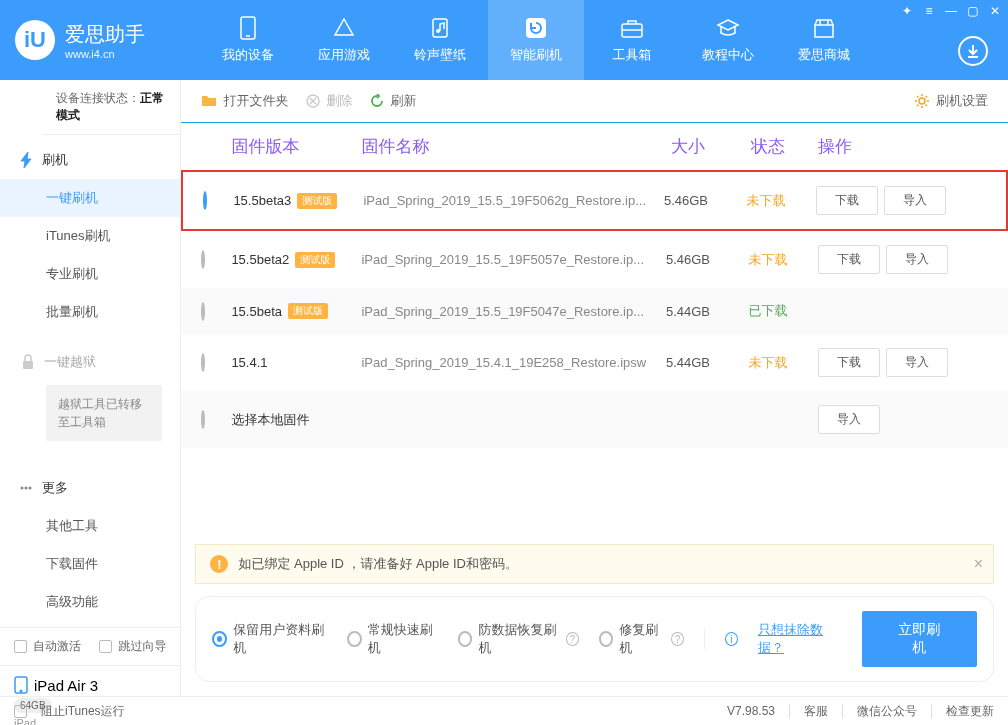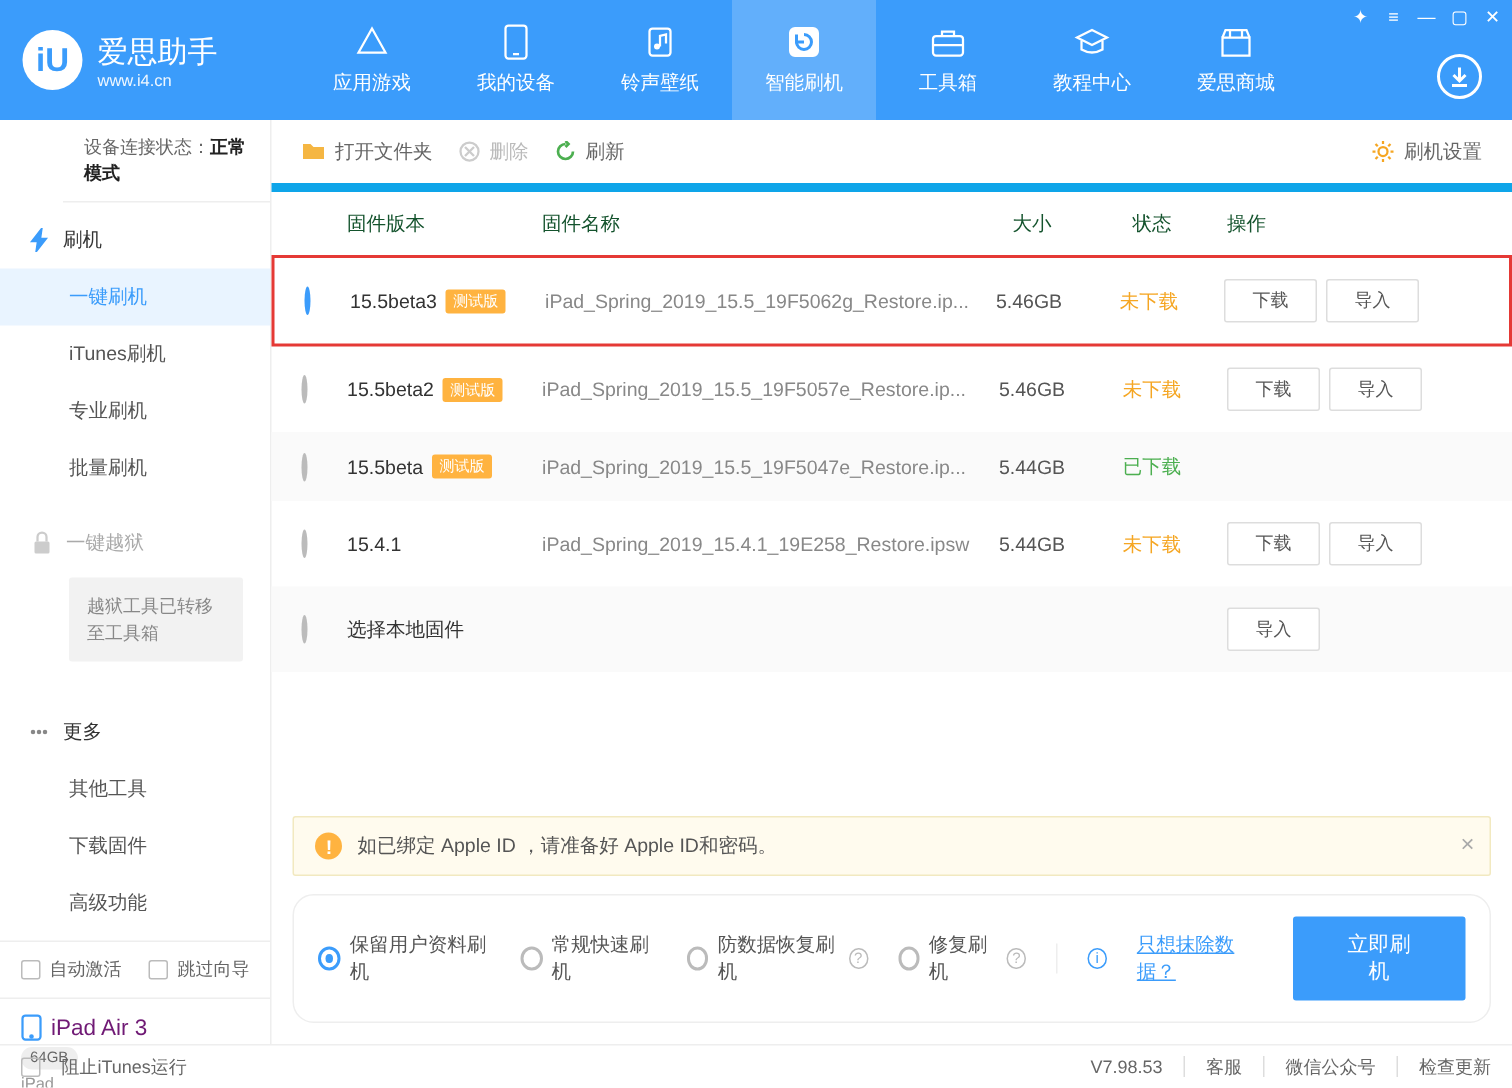--- a/index.html
+++ b/index.html
@@ -31,34 +31,34 @@
 .side-hdr.gray { color: #aaa; padding-left: 20px; }
 .side-item { padding: 10px 18px 10px 46px; color: #555; cursor: pointer; }
 .side-item.active { background: #e9f4ff; color: #3b9cfb; }
 .side-note { margin: 4px 18px 4px 46px; background: #f2f2f2; border-radius: 2px; padding: 10px 12px; color: #888; font-size: 12px; line-height: 1.5; }
 .side-sep { height: 1px; background: #eee; margin: 6px 18px; }
 
 .side-bottom { margin-top: auto; border-top: 1px solid #eee; }
 .cb-row { display: flex; align-items: center; gap: 6px; padding: 10px 14px; font-size: 12px; color: #666; }
 .cb { width: 13px; height: 13px; border: 1px solid #bbb; border-radius: 2px; cursor: pointer; }
 .device-block { border-top: 1px solid #eee; padding: 10px 14px; }
-.device-block .dn { color: #701a75; font-size: 15px; display: flex; align-items: center; gap: 6px; }
+.device-block .dn { color: #000000; font-size: 15px; display: flex; align-items: center; gap: 6px; }
 .device-block .cap { display: inline-block; background: #eee; color: #666; font-size: 10px; padding: 2px 6px; border-radius: 8px; margin-top: 4px; }
 .device-block .sub { font-size: 11px; color: #999; margin-top: 4px; }
 
 .main { flex: 1; display: flex; flex-direction: column; }
-.toolbar { display: flex; align-items: center; gap: 18px; padding: 12px 20px; border-bottom: 6px solid #0ea5e9; }
+.toolbar { display: flex; align-items: center; gap: 18px; padding: 12px 20px; border-bottom: 1px solid #0ea5e9; }
 .tool { display: flex; align-items: center; gap: 6px; cursor: pointer; color: #666; }
 .tool.folder .ico { color: #f5b642; }
 .tool.disabled { color: #bbb; }
 .tool.refresh .ico { color: #4caf50; }
 .tool.settings .ico { color: #f5a623; }
 .toolbar .spacer { flex: 1; }
 
-.table-hdr { display: flex; padding: 12px 20px; color: #14532d; font-size: 13px; }
+.table-hdr { display: flex; padding: 12px 20px; color: #8b5cf6; font-size: 17px; }
 .col-radio { width: 30px; }
 .col-ver { width: 130px; }
 .col-name { flex: 1; }
 .col-size { width: 80px; text-align: center; }
 .col-status { width: 80px; text-align: center; }
 .col-actions { width: 180px; padding-left: 10px; }
 
 .rows { }
 .row { display: flex; align-items: center; padding: 14px 20px; }
 .row.highlight { border: 2px solid #e53935; }
@@ -99,34 +99,34 @@
   <div class="logo">
     <div class="logo-badge">iU</div>
     <div class="logo-text">
       <div class="cn">爱思助手</div>
       <div class="url">www.i4.cn</div>
     </div>
   </div>
   <div class="topnav">
     <div class="topnav-item">
       <span class="ico">
-          <svg width="22" height="22" viewBox="0 0 22 22" fill="none" stroke="#fff" stroke-width="1.5">
-            <path d="M11 2 L20 18 L2 18 Z"></path>
-          </svg>
-        </span>
-      <span class="lbl">应用游戏</span>
-    </div>
-    <div class="topnav-item">
-      <span class="ico">
           <svg width="18" height="24" viewBox="0 0 18 24" fill="none" stroke="#fff" stroke-width="1.5">
             <rect x="2" y="1" width="14" height="22" rx="2"></rect>
             <line x1="7" y1="20" x2="11" y2="20"></line>
           </svg>
         </span>
       <span class="lbl">我的设备</span>
+    </div>
+    <div class="topnav-item">
+      <span class="ico">
+          <svg width="22" height="22" viewBox="0 0 22 22" fill="none" stroke="#fff" stroke-width="1.5">
+            <path d="M11 2 L20 18 L2 18 Z"></path>
+          </svg>
+        </span>
+      <span class="lbl">应用游戏</span>
     </div>
     <div class="topnav-item">
       <span class="ico">
           <svg width="22" height="22" viewBox="0 0 22 22" fill="#fff">
             <rect x="4" y="2" width="14" height="18" rx="2" fill="none" stroke="#fff" stroke-width="1.5"></rect>
             <circle cx="9" cy="14" r="2"></circle>
             <path d="M11 14 V7 L15 6 V12" fill="none" stroke="#fff" stroke-width="1.5"></path>
           </svg>
         </span>
       <span class="lbl">铃声壁纸</span>

